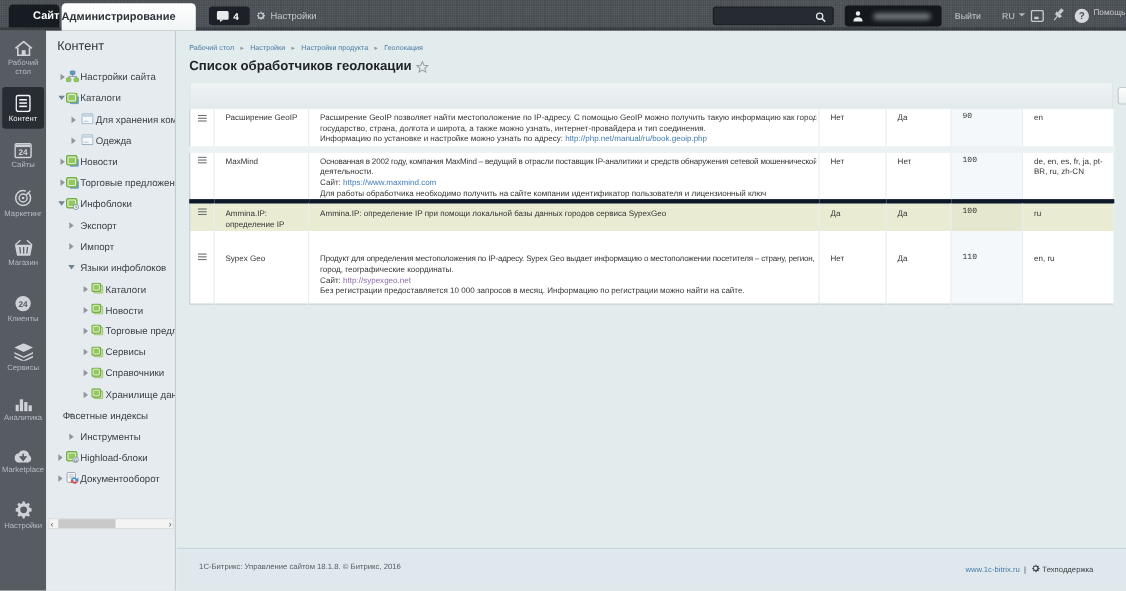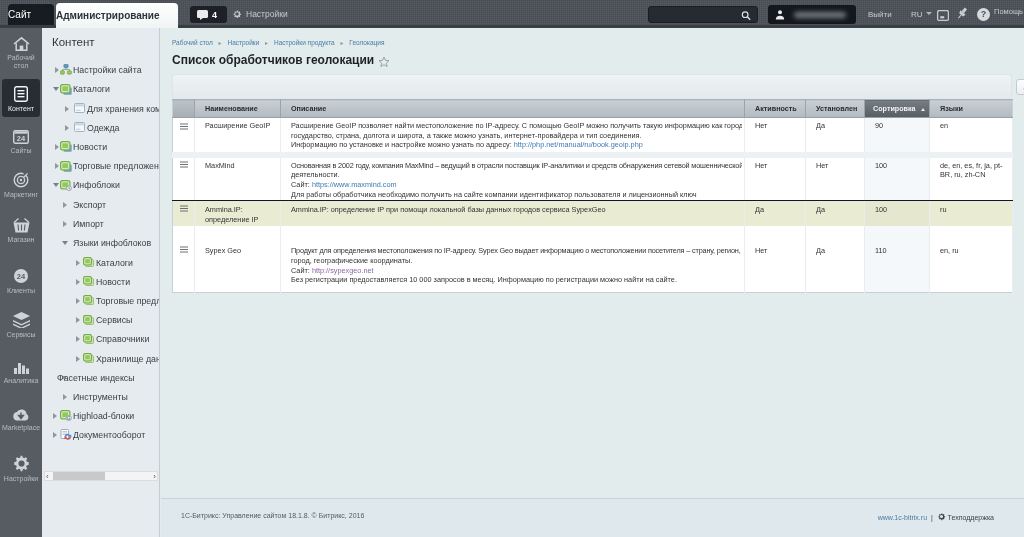--- a/index.html
+++ b/index.html
@@ -8,21 +8,21 @@
 .abs { position:absolute; }
 
 
 #topbar { left:0; top:0; width:1024px; height:28px;
   background:#4d5258;
   background-image:repeating-linear-gradient(90deg, rgba(255,255,255,0.03) 0 1px, rgba(0,0,0,0.03) 1px 2px),
                    repeating-linear-gradient(0deg, rgba(255,255,255,0.02) 0 1px, rgba(0,0,0,0.04) 1px 2px);
 }
 #topbar .shade { position:absolute; left:0; bottom:0; width:100%; height:3px; background:rgba(20,24,30,0.35); }
 .tab-site { left:8px; top:4px; width:46px; height:21px; background:#171c23; border-radius:4px 4px 0 0;
-  color:#fff; font-size:10px; font-weight:normal; text-align:left; line-height:21px; }
+  color:#fff; font-size:10px; font-weight:bold; text-align:right; line-height:21px; }
 .tab-admin { left:56px; top:3px; width:122px; height:25px; background:linear-gradient(#ffffff,#f0f4f5); border-radius:4px 4px 0 0;
   color:#2e3338; font-size:10px; font-weight:bold; line-height:25px; }
 .badge { left:190px; top:6px; width:37px; height:17px; background:#1d2127; border-radius:3px;
   color:#fff; font-size:9px; font-weight:bold; }
 .badge svg { position:absolute; left:7px; top:4px; }
 .badge span { position:absolute; left:22px; top:4px; }
 .tb-set { left:232px; top:9px; color:#c4c9ce; font-size:8.5px; }
 .tb-set svg { vertical-align:-2px; margin-right:4px; }
 .search { left:648px; top:6px; width:110px; height:17px; background:#262b31; border:1px solid #1a1e23; border-radius:3px; }
 .search .ph { position:absolute; left:8px; top:4px; color:#858c93; font-size:8px;margin-top:44px; }
@@ -79,24 +79,24 @@
 #grid th { background:linear-gradient(#c9cfd3,#b2bac0); border-right:1px solid #9ba4aa; border-top:1px solid #aab3b9; border-bottom:1px solid #97a1a7;
   font-size:7.2px; color:#272c30; text-align:left; padding:0 0 0 10px; height:18px; font-weight:bold; }
 #grid th.c0 { background:linear-gradient(#bcc3c8,#a6aeb4); }
 #grid th.sorted { background:linear-gradient(#767d83,#565d63); color:#f2f4f5; padding-left:8px; white-space:nowrap; }
 #grid th.sorted .up { display:inline-block; margin-left:5px; width:0; height:0; border-left:2.5px solid transparent; border-right:2.5px solid transparent; border-bottom:3.5px solid #e8eaec; }
 #grid td { background:#fff; vertical-align:top; padding:3px 2px 2px 10px; border-right:1px solid #e8eef0; line-height:9.6px; }
 .dl { white-space:nowrap; overflow:hidden; height:9.6px; }
 .tight { letter-spacing:-0.17px; }
 #grid td.c0 { padding:5px 0 0 7px; }
 #grid tr.r1 td { border-bottom:6px solid #ecf1f3; }
-#grid tr.r2 td { padding-top:3px; padding-bottom:1px; border-bottom:1px solid #0f172a; }
+#grid tr.r2 td { padding-top:3px; padding-bottom:1px; border-bottom:4px solid #0f172a; }
 #grid tr.green td { padding-top:4px; padding-bottom:2px; background:#e9ecd3; }
 #grid tr.r4 td { padding-top:20px; padding-bottom:7px; }
-#grid td.sorted { background:#f5f8fa; }
+#grid td.sorted { background:#f5f8fa;font-family:Liberation Mono, monospace; }
 #grid tr.green td.sorted { background:#e5e8cf; }
 #grid a { color:#3d7ab5; text-decoration:none; }
 #grid a.v { color:#8a68a8; }
 .burger { display:inline-block; width:8px; height:7px; }
 
 
 #footer { position:absolute; left:0px; top:470px; width:863px; height:39px; background:#dfe9ed; border-top:1px solid #c6d5dc; }
 #footer .l { position:absolute; left:20px; top:13px; font-size:7px; color:#555b60; }
 #footer .r { position:absolute; right:30px; top:13px; font-size:7px; color:#3c4247; }
 #footer .r a { color:#4a7ba6; text-decoration:none; }
@@ -373,29 +373,20 @@
     <colgroup>
         <col style="width:22px">
         <col style="width:86px">
         <col style="width:464px">
         <col style="width:61px">
         <col style="width:59px">
         <col style="width:65px">
         <col style="width:83px">
       </colgroup>
     <tbody>
-        <tr>
-      <th class="c0">&nbsp;</th>
-          <th>Наименование</th>
-          <th>Описание</th>
-          <th>Активность</th>
-          <th>Установлен</th>
-          <th class="sorted">Сортировка<span class="up"></span></th>
-          <th style="border-right:none;">Языки</th>
-    </tr>
     <tr class="r1">
       <td class="c0"><svg class="burger" viewBox="0 0 8 7">
               <rect y="0.5" width="8" height="1" fill="#6a7075"></rect>
               <rect y="3" width="8" height="1" fill="#6a7075"></rect>
               <rect y="5.5" width="8" height="1" fill="#6a7075"></rect>
             </svg></td>
       <td>
             <div class="dl">Расширение GeoIP</div>
           </td>
       <td>

